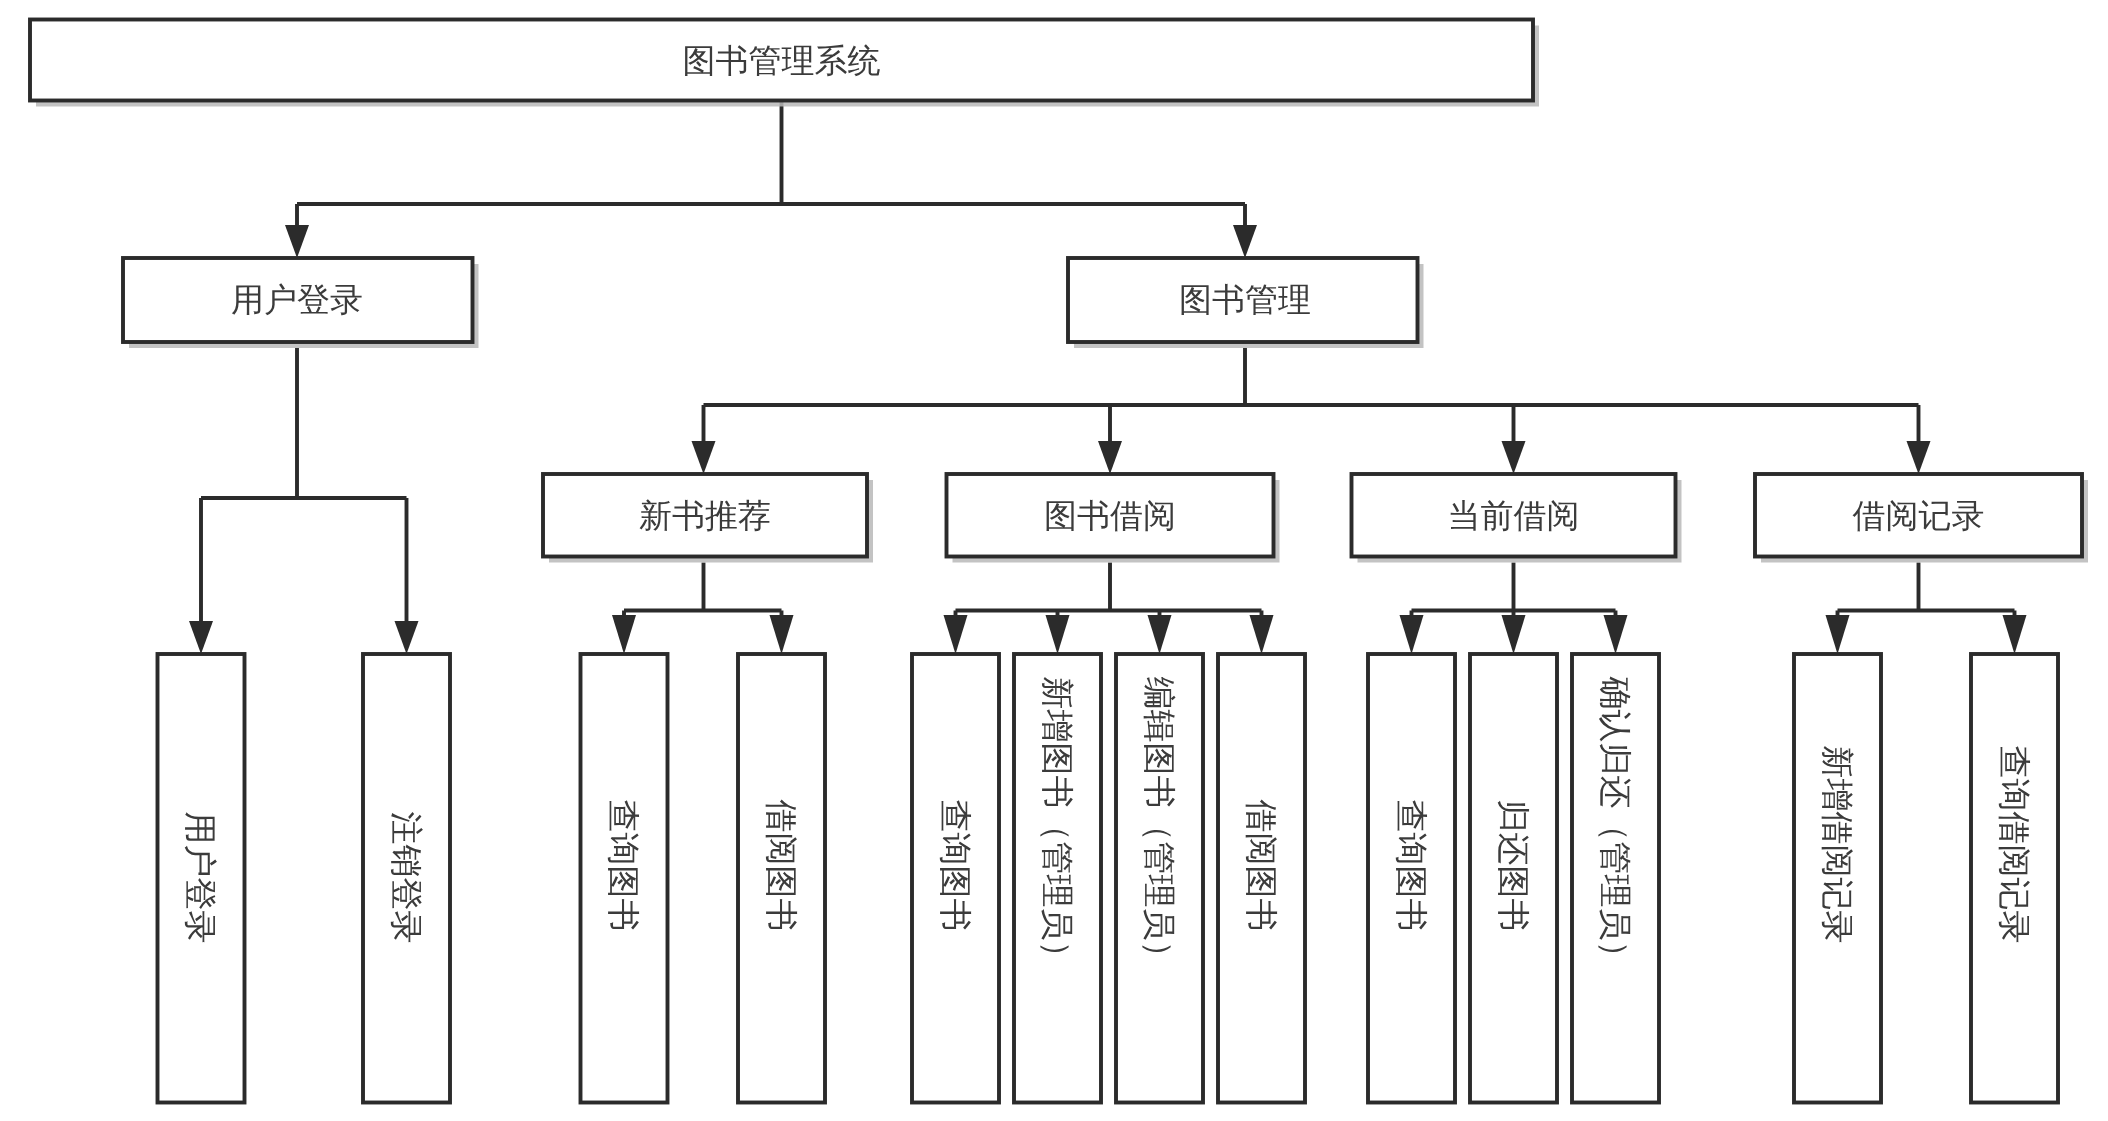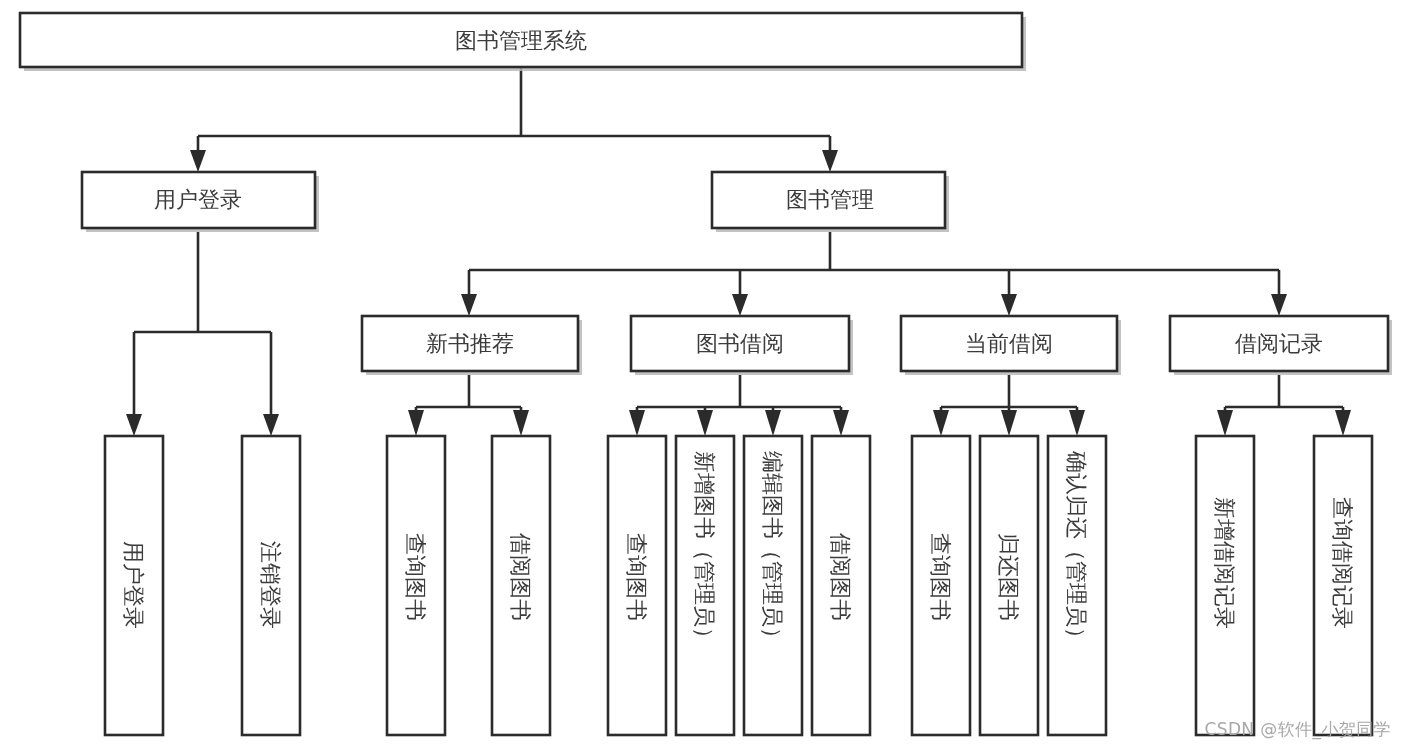--- a/index.html
+++ b/index.html
@@ -244,14 +244,13 @@
       <text class="node-label-vertical" transform="translate(1225,563) rotate(90)" x="0" y="8">新增借阅记录</text>
     </g>
 
     <g>
       <rect class="node-box" x="1314" y="436" width="58" height="299"></rect>
       <text class="node-label-vertical" transform="translate(1343,563) rotate(90)" x="0" y="8">查询借阅记录</text>
     </g>
 
   </svg>
 
-  <div class="watermark">CSDN @软件_小贺同学</div>
 </div>
 
 </body></html>

